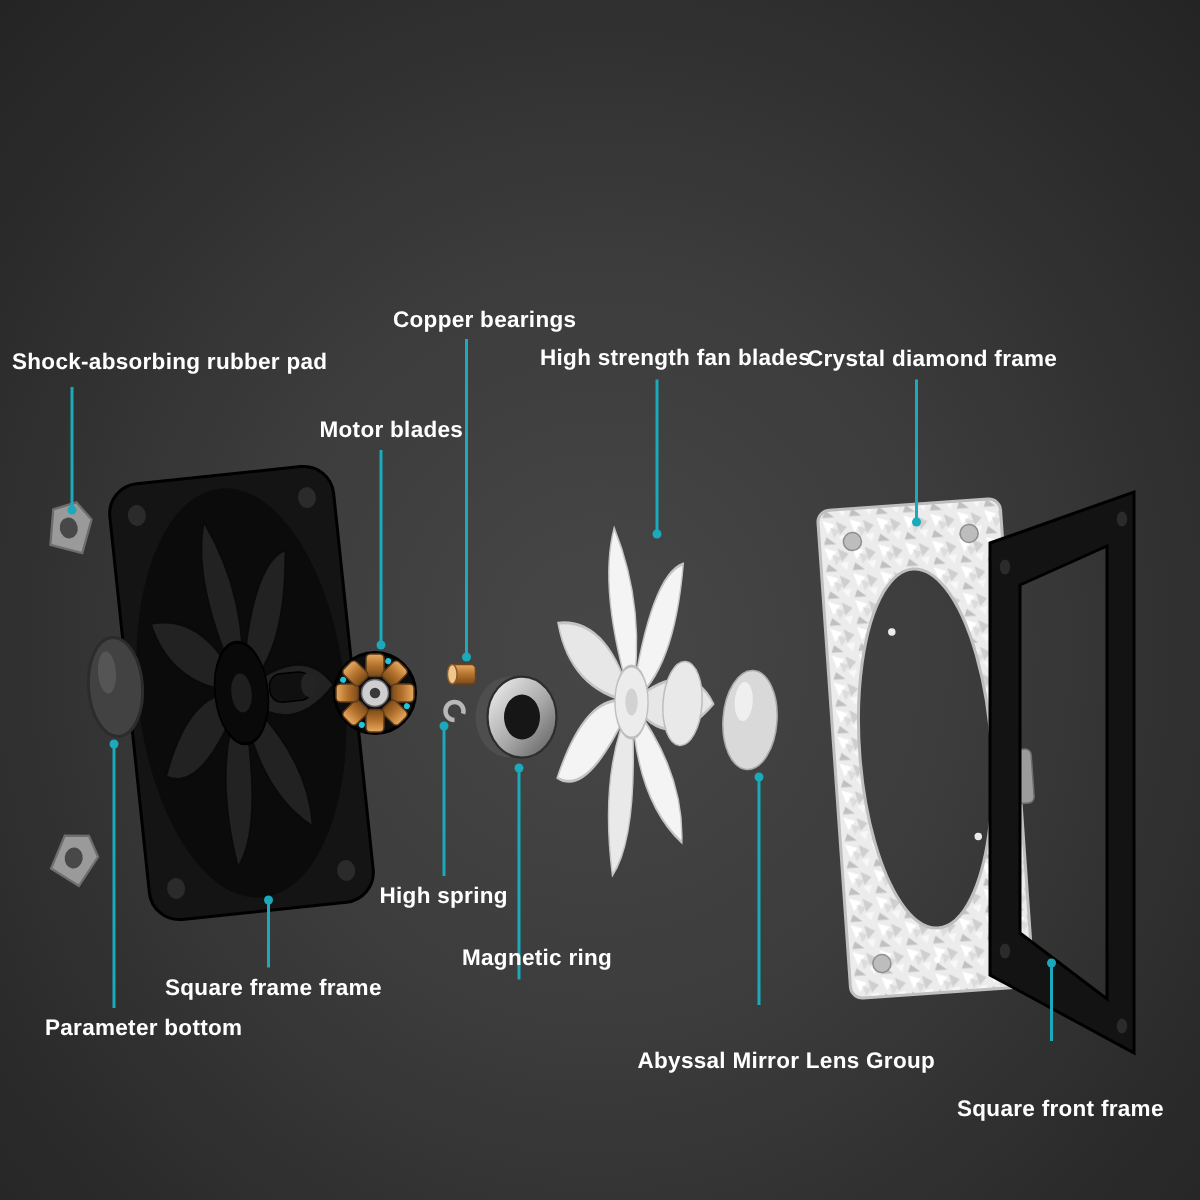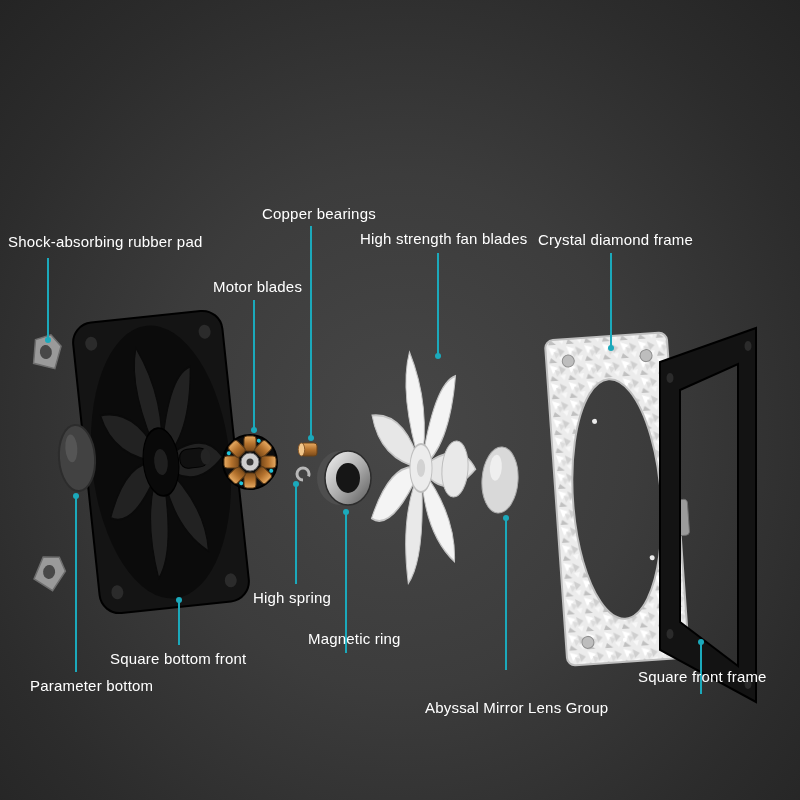--- a/index.html
+++ b/index.html
@@ -3,21 +3,21 @@
 <meta charset="utf-8">
 <style>
   html,body{margin:0;padding:0;}
   body{width:800px;height:800px;overflow:hidden;font-family:"Liberation Sans",sans-serif;}
   .stage{
     position:relative;width:800px;height:800px;
     background:radial-gradient(ellipse at 50% 54%, #474747 0%, #3c3c3c 42%, #2c2c2c 78%, #242424 100%);
   }
   .stage svg{position:absolute;left:0;top:0;}
   .label{
-    position:absolute;color:#ffffff;font-size:15px;font-weight:400;
+    position:absolute;color:#ffffff;font-size:15px;font-weight:700;
     white-space:nowrap;letter-spacing:0.2px;
   }
   .leader{position:absolute;width:2px;background:#1ba9bb;}
   .leader::after{content:"";position:absolute;left:-2px;width:6px;height:6px;border-radius:50%;background:#1ba9bb;}
   .leader.down::after{bottom:-3px;}
   .leader.up::after{top:-3px;}
 </style>
 </head>
 <body>
 
@@ -174,19 +174,19 @@
   <div class="leader up" style="left:345px; top:512px; height:141px"></div>
   <div class="leader up" style="left:505px; top:518px; height:152px"></div>
   <div class="leader up" style="left:700px; top:642px; height:52px"></div>
 
   <div class="label" style="left:8px;   top:233px">Shock-absorbing rubber pad</div>
   <div class="label" style="left:262px; top:205px">Copper bearings</div>
   <div class="label" style="left:213px; top:278px">Motor blades</div>
   <div class="label" style="left:538px; top:231px">Crystal diamond frame</div>
   <div class="label" style="left:360px; top:230px">High strength fan blades</div>
   <div class="label" style="left:253px; top:589px">High spring</div>
-  <div class="label" style="left:110px; top:650px">Square bottom front</div>
+  <div class="label" style="left:110px; top:650px">Square frame frame</div>
   <div class="label" style="left:30px;  top:677px">Parameter bottom</div>
   <div class="label" style="left:308px; top:630px">Magnetic ring</div>
   <div class="label" style="left:425px; top:699px">Abyssal Mirror Lens Group</div>
-  <div class="label" style="left:638px; top:668px">Square front frame</div>
+  <div class="label" style="left:638px; top:731px">Square front frame</div>
 
 </div>
 
 </body></html>

